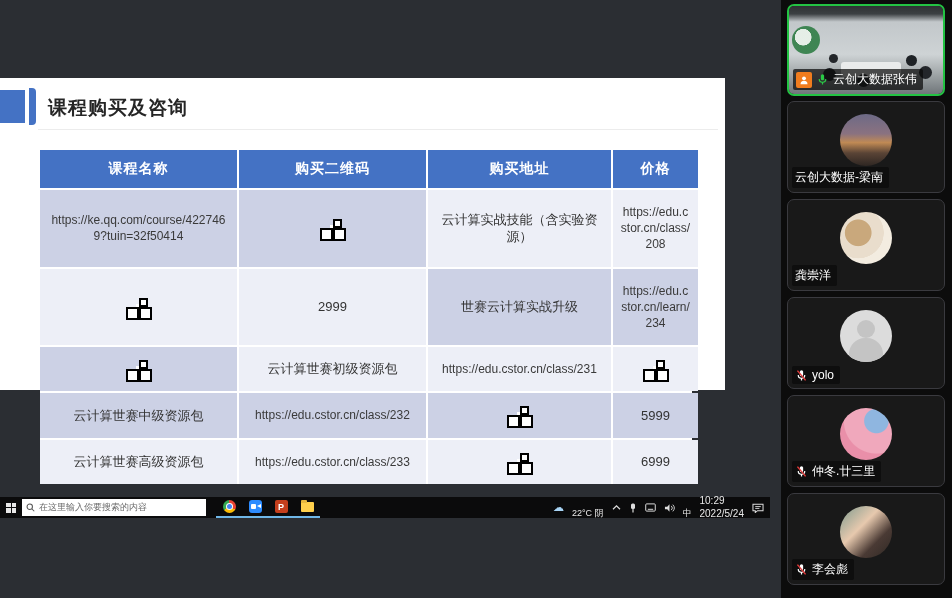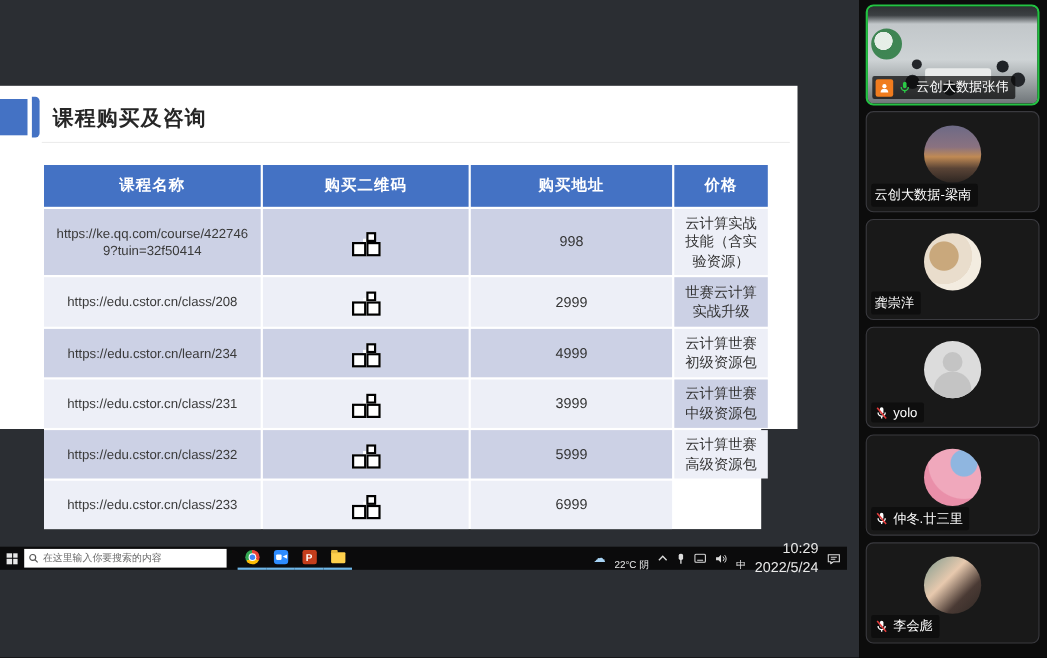--- a/index.html
+++ b/index.html
@@ -61,21 +61,21 @@
   .meet-ic::after { content:""; position:absolute; right:1px; top:4px; border-top:2.5px solid transparent;
       border-bottom:2.5px solid transparent; border-right:4px solid #fff; }
   .ppt-ic { width:13px; height:13px; border-radius:2px; background:#c43e1c; color:#fff; font-size:9px;
       font-weight:bold; display:flex; align-items:center; justify-content:center; }
   .folder-ic { width:13px; height:10px; background:#ffd04c; border-radius:1px; position:relative; }
   .folder-ic::before { content:""; position:absolute; left:0; top:-2px; width:6px; height:3px; background:#e8b93e; border-radius:1px 1px 0 0; }
 
   .tray { margin-left:auto; display:flex; align-items:center; gap:8px; padding-right:6px; color:#e9e9e9; }
   .tray .t9 { font-size:9px; white-space:nowrap;margin-top:12px; }
   .cloud { color:#a8d4f5; font-size:11px; font-family:"DejaVu Sans",sans-serif; }
-  .clock { text-align:right; font-size:13px; line-height:1.25; color:#e9e9e9; }
+  .clock { font-size:10px; line-height:1.25; color:#e9e9e9; }
   .tray svg { display:block; }
 
   
   .sidebar { position:absolute; left:781px; top:0; width:171px; height:598px; background:#0c0c0c; }
   .tile { position:absolute; left:6px; width:158px; height:92px; background:#191919;
           border:1px solid #3a3a3f; border-radius:7px; overflow:hidden; }
   .tile.active { border:2px solid #23c343; }
   .t1 { top:4px; } .t2 { top:101px; } .t3 { top:199px; } .t4 { top:297px; } .t5 { top:395px; } .t6 { top:493px; }
 
   .namebar { position:absolute; left:4px; bottom:4px; display:flex; align-items:center; gap:4px;
@@ -122,42 +122,39 @@
       <div class="course-table">
         <div class="th">课程名称</div>
         <div class="th">购买二维码</div>
         <div class="th">购买地址</div>
         <div class="th">价格</div>
 
         <div class="td url row-odd">https://ke.qq.com/course/4227469?tuin=32f50414</div>
         <div class="td row-odd">
             <span class="qr-wrap"><span class="qr"><i class="eye3"></i></span></span>
           </div>
-        <div class="td row-odd">998</div>
 
         <div class="td row-even">云计算实战技能（含实验资源）</div>
         <div class="td url row-even">https://edu.cstor.cn/class/208</div>
         <div class="td row-even">
             <span class="qr-wrap"><span class="qr"><i class="eye3"></i></span></span>
           </div>
         <div class="td row-even">2999</div>
 
         <div class="td row-odd">世赛云计算实战升级</div>
         <div class="td url row-odd">https://edu.cstor.cn/learn/234</div>
         <div class="td row-odd">
             <span class="qr-wrap"><span class="qr"><i class="eye3"></i></span></span>
           </div>
-        <div class="td row-odd">4999</div>
 
         <div class="td row-even">云计算世赛初级资源包</div>
         <div class="td url row-even">https://edu.cstor.cn/class/231</div>
         <div class="td row-even">
             <span class="qr-wrap"><span class="qr"><i class="eye3"></i></span></span>
           </div>
-        <div class="td row-even">3999</div>
 
         <div class="td row-odd">云计算世赛中级资源包</div>
         <div class="td url row-odd">https://edu.cstor.cn/class/232</div>
         <div class="td row-odd">
             <span class="qr-wrap"><span class="qr"><i class="eye3"></i></span></span>
           </div>
         <div class="td row-odd">5999</div>
 
         <div class="td row-even">云计算世赛高级资源包</div>
         <div class="td url row-even">https://edu.cstor.cn/class/233</div>

